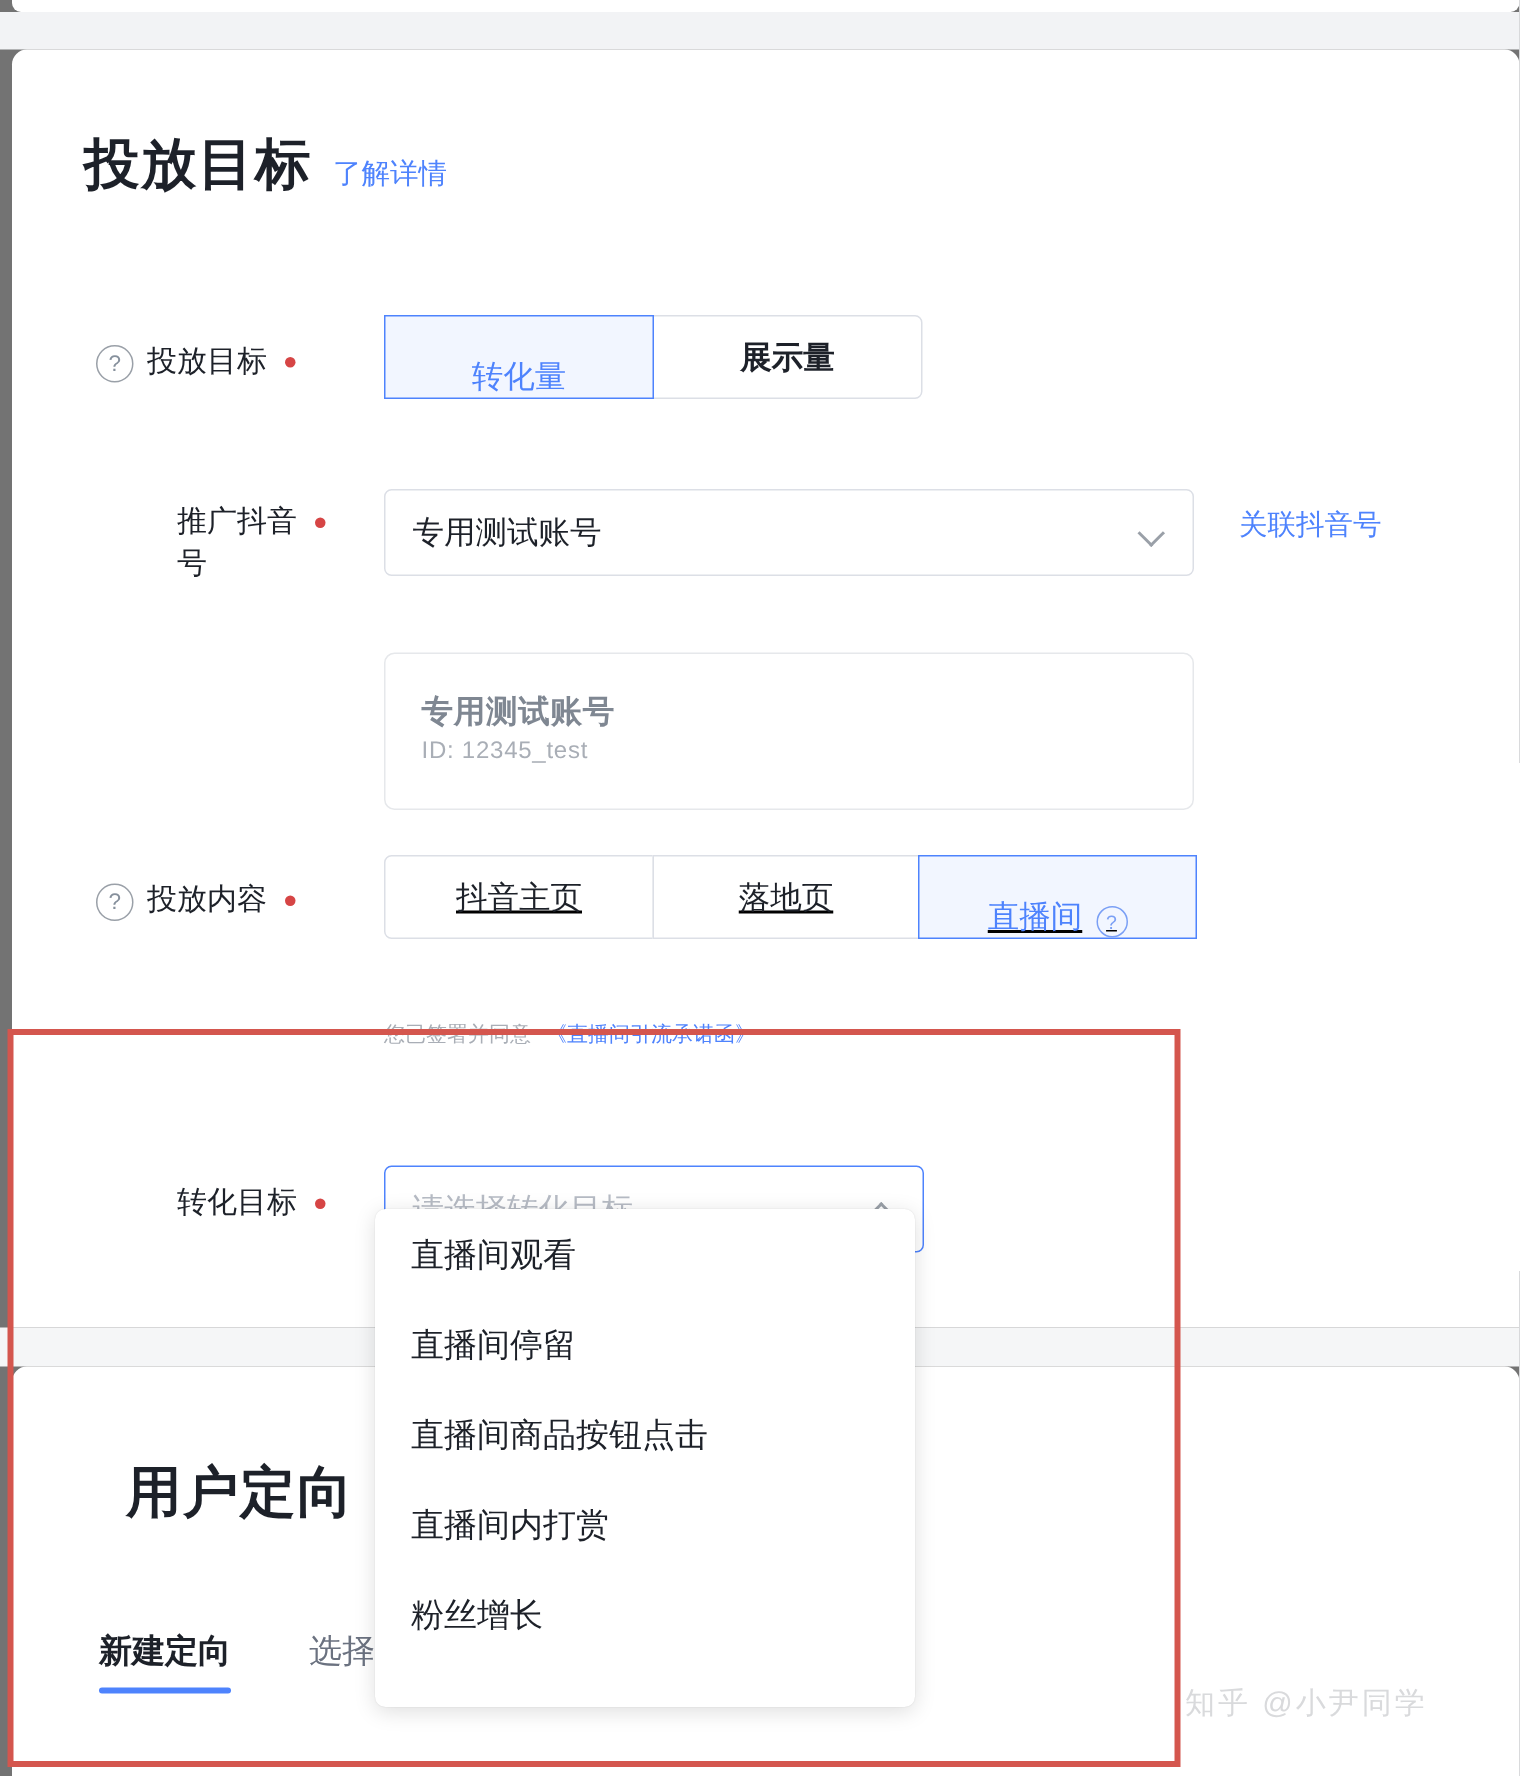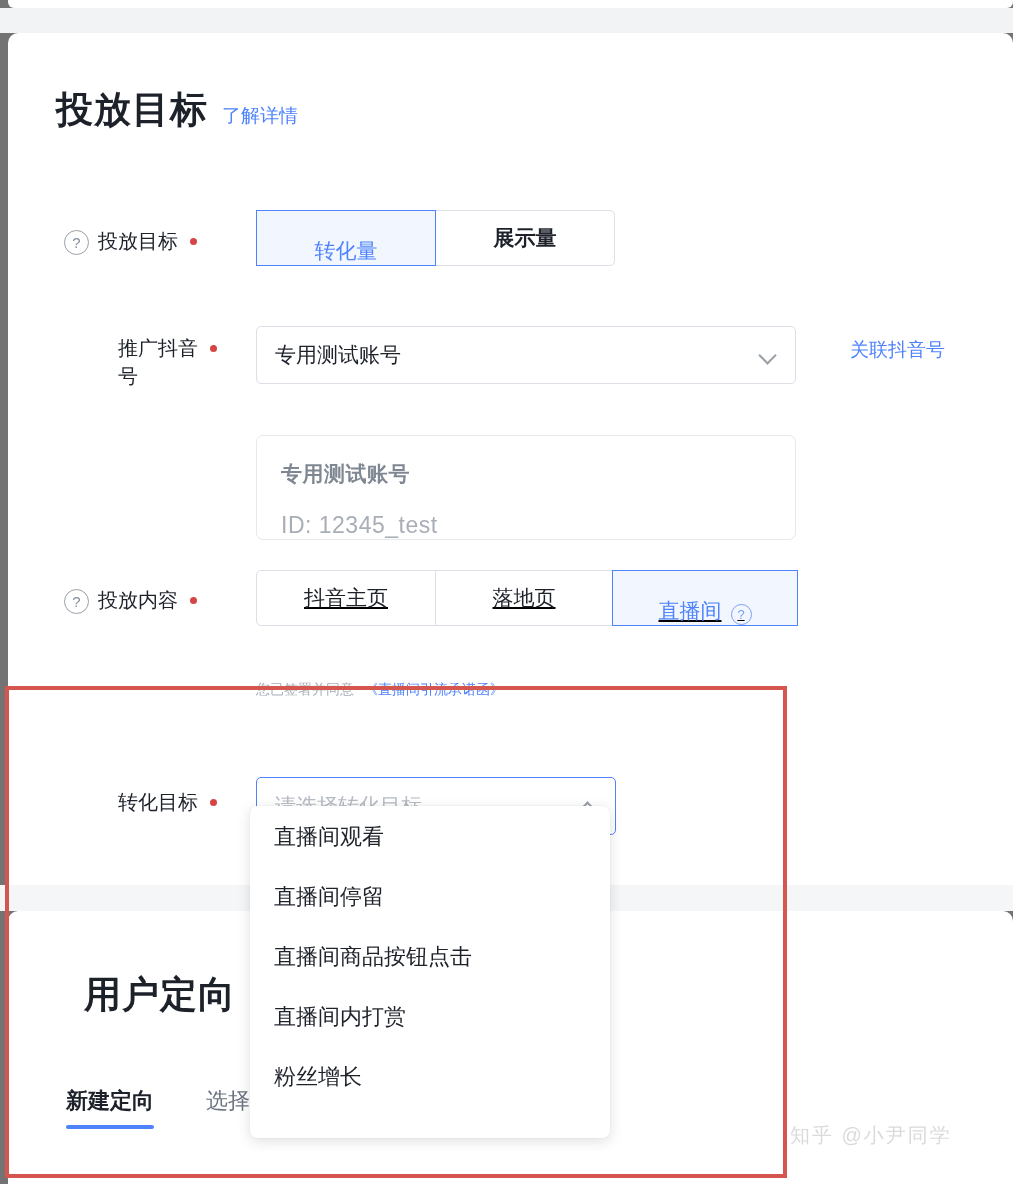--- a/index.html
+++ b/index.html
@@ -194,22 +194,22 @@
     padding: 24px 0 0 24px;
   }
   .acct-name {
     font-size: 21px;
     font-weight: 700;
     color: #4e5969;
     opacity: .72;
     letter-spacing: .5px;
   }
   .acct-id {
-    margin-top: 24px;
-    font-size: 23px;
+    margin-top: 4px;
+    font-size: 16px;
     color: #a9aeb6;
     letter-spacing: .5px;
   }
   
   .ghost {
     position: absolute;
     font-size: 22px;
     color: #e9eaec;
     font-weight: 700;
     letter-spacing: 2px;
@@ -329,21 +329,21 @@
       <span class="lbl-text">推广抖音
 号</span>
       <span class="req-dot"></span>
     </div>
 
     <div class="select" style="left:248px; top:293px; width:540px;">
       <span class="value">专用测试账号</span>
       <span class="chev"></span>
     </div>
 
-    <div class="link" style="position:absolute; left:818px; top:304px;margin-left:24px;">关联抖音号</div>
+    <div class="link" style="position:absolute; left:818px; top:304px;">关联抖音号</div>
 
     <div class="ghost" style="left:262px; top:418px;">试账号</div>
     <div class="ghost" style="left:258px; top:462px;">04:38:9</div>
 
     <div class="acct-card" style="left:248px; top:402px; width:540px; height:105px;">
       <div class="acct-name">专用测试账号</div>
       <div class="acct-id">ID: 12345_test</div>
     </div>
 
     <div class="row-label" style="left:56px; top:553px;">

